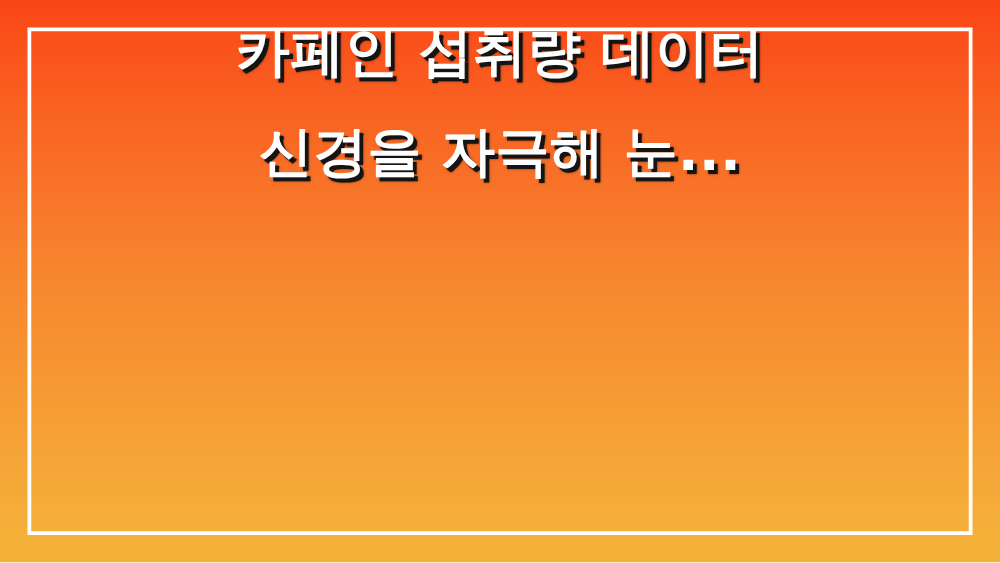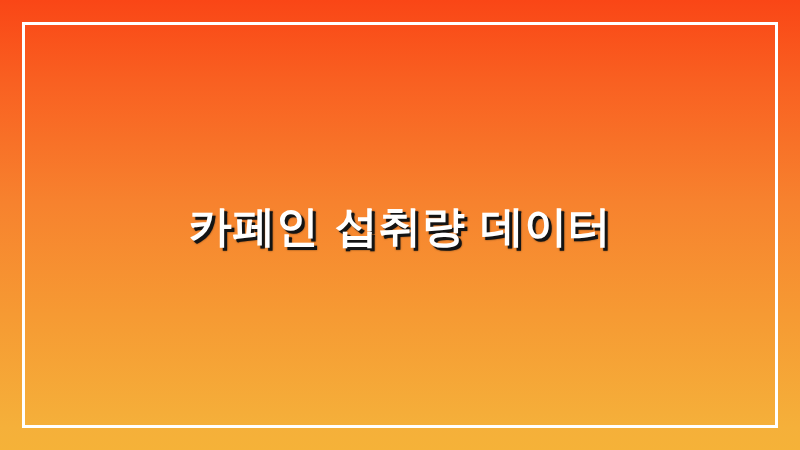--- a/index.html
+++ b/index.html
@@ -46,21 +46,20 @@
 
   #title-block {
     position: absolute;
     left: 0;
     right: 0;
     top: 0;
     bottom: 0;
     display: flex;
     flex-direction: column;
     align-items: center;
-    justify-content: center;
     gap: 0;
     padding: 0 40px;
   }
 
   .title-line {
     display: block;
     width: 100%;
     text-align: center;
     color: #ffffff;
     font-family: "DejaVu Sans", "Liberation Sans", sans-serif;
@@ -80,15 +79,16 @@
 </style>
 </head>
 <body>
 
 <div id="thumbnail-card">
 
   <div id="border-frame"></div>
 
   <div id="title-block">
     <span class="title-line" id="line-1">카페인 섭취량 데이터</span>
+    <span class="title-line" id="line-3">신경을 자극해 눈...</span>
   </div>
 
 </div>
 
 </body></html>

